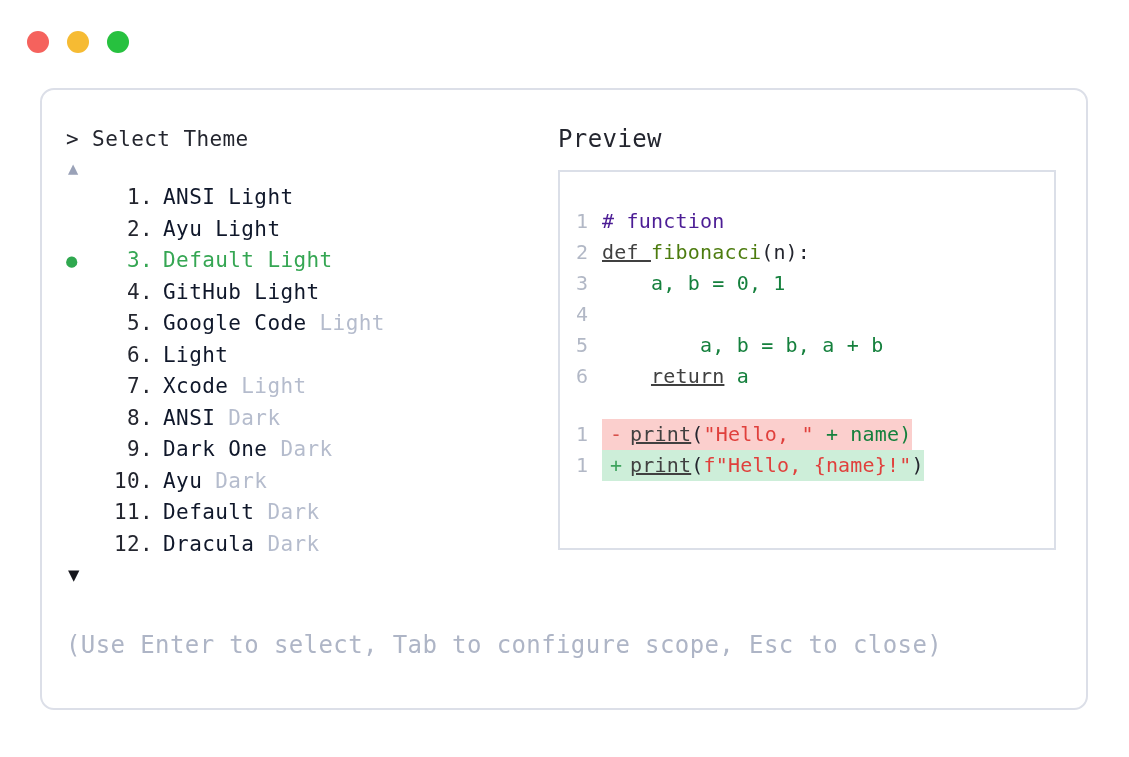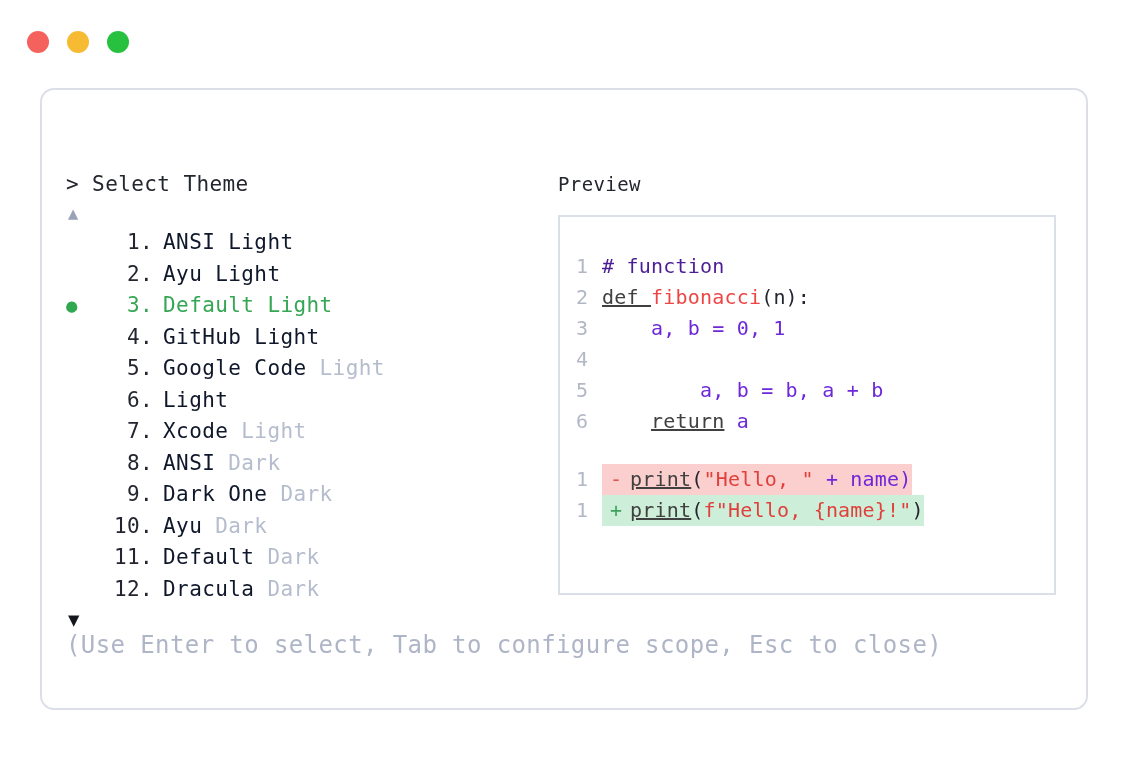--- a/index.html
+++ b/index.html
@@ -47,21 +47,20 @@
     border: 2px solid #dcdfe8;
     border-radius: 14px;
     background: #ffffff;
   }
 
   .card-inner {
     position: absolute;
     left: 0; top: 0; right: 0; bottom: 0;
     padding: 34px 30px 20px 24px;
     box-sizing: border-box;
-    margin-top: 45px;
   }
 
   .columns {
     display: flex;
     align-items: flex-start;
   }
 
   
   .left-col {
     width: 470px;
@@ -127,21 +126,21 @@
   .theme-item.selected .label-muted {
     color: #35a653;
   }
 
   
   .right-col {
     flex: 1 1 auto;
     padding-left: 22px;
   }
   .preview-label {
-    font-size: 19px;
+    font-size: 24px;
     line-height: 30px;
     color: #24262f;
     letter-spacing: 0.4px;
   }
   .code-panel {
     margin-top: 16px;
     border: 2px solid #dbdfe8;
     background: #ffffff;
     height: 380px;
     box-sizing: border-box;
@@ -183,23 +182,23 @@
     width: 28px;
     flex: 0 0 28px;
     text-align: center;
   }
   .marker-del { color: #d7504a; }
   .marker-add { color: #3da35d; }
 
   
   .tok-comment { color: #4c1d95; }
   .tok-kw      { color: #404040; text-decoration: underline; }
-  .tok-fn      { color: #ef4444; }
+  .tok-fn      { color: #4d7c0f; }
   .tok-str     { color: #e0403c; }
-  .tok-plain   { color: #6d28d9; }
+  .tok-plain   { color: #15803d; }
   .tok-punct   { color: #24262f; }
 
   
   .hint {
     position: absolute;
     left: 24px;
     bottom: 48px;
     font-size: 24px;
     line-height: 30px;
     color: #aeb5c6;

